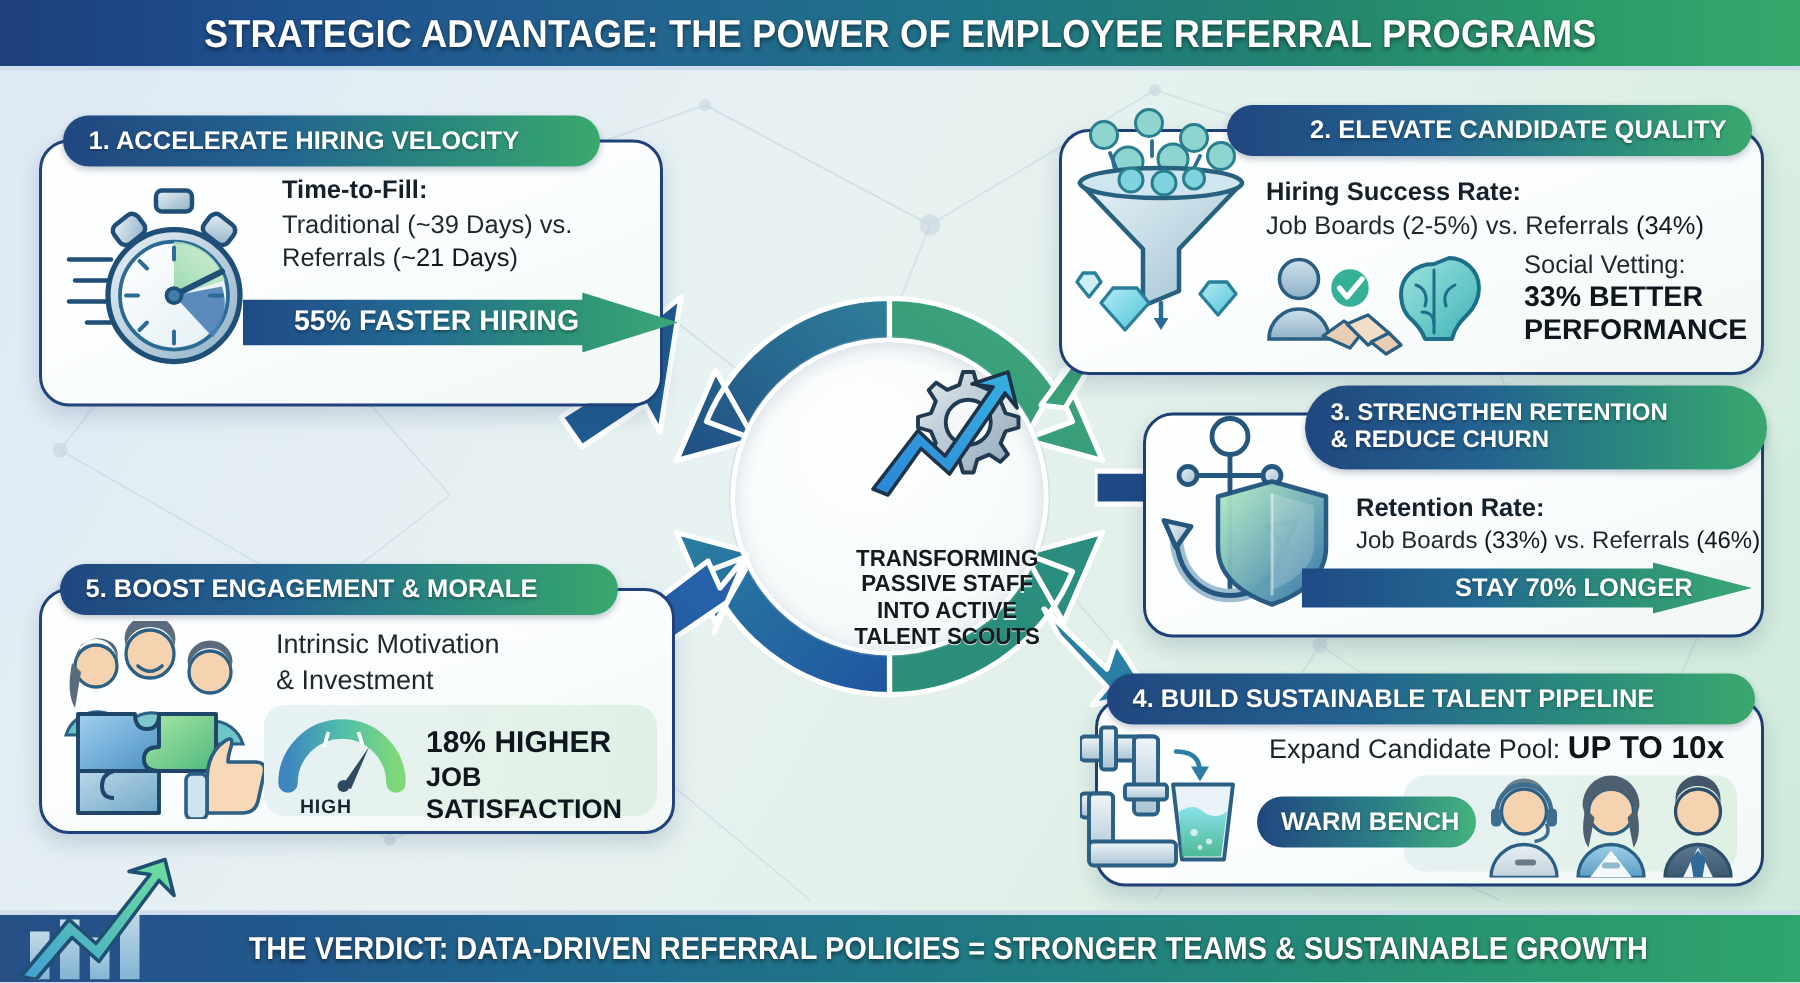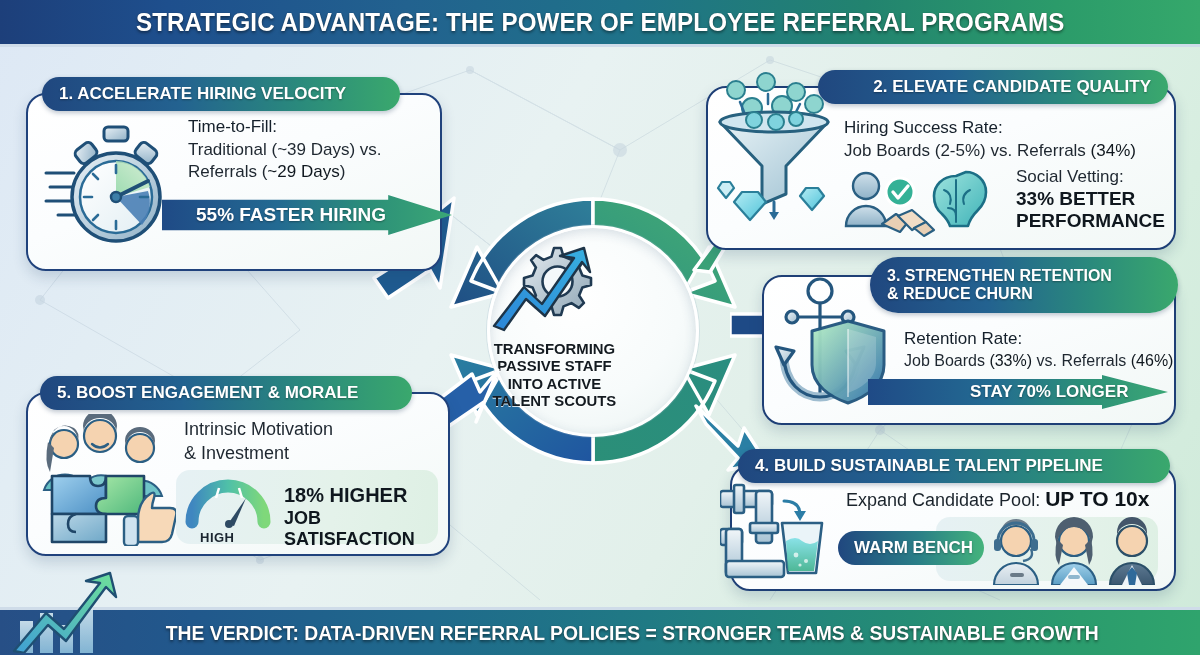--- a/index.html
+++ b/index.html
@@ -126,21 +126,21 @@
     font-size: 17px;
     font-weight: bold;
     white-space: nowrap;
     line-height: 1.12;
     text-shadow: 0 1px 2px rgba(0,0,0,.35);
   }
   .pill-text.small { font-size: 16px; }
 
   .card-body { position: relative; width: 100%; height: 100%; }
 
-  .stat-label { font-size: 17px; font-weight: normal; color: #15202b; }
+  .stat-label { font-size: 17px; font-weight: bold; color: #15202b; }
   .stat-text  { font-size: 17px; color: #1e2730; line-height: 1.28; }
   .stat-text b { font-weight: normal; color: #10181f; }
 
   
   .arrow-banner {
     position: absolute;
     height: 40px;
     background: linear-gradient(90deg, #1f4a86 0%, #236a92 40%, #2c9078 72%, #3ba776 100%);
     display: flex;
     align-items: center;
@@ -188,21 +188,22 @@
   #hub-disc {
     position: absolute;
     left: 44px; top: 44px;
     width: 212px; height: 212px;
     border-radius: 50%;
     background: radial-gradient(circle at 42% 34%, #ffffff 0%, #f7fbfb 58%, #eaf3f2 100%);
     border: 3px solid #ffffff;
     box-shadow: 0 3px 12px rgba(30,60,100,.16) inset, 0 0 0 1px rgba(150,180,200,.25);
     display: flex;
     flex-direction: column;
-    align-items: flex-start;
+    align-items: flex-end;
+    gap: 24px;
   }
   #hub-icon { margin-top: 12px; }
   #hub-text {
     margin-top: 4px;
     text-align: center;
     font-size: 15.5px;
     font-weight: bold;
     color: #131a20;
     line-height: 1.12;
     transform: scaleX(.96);
@@ -392,21 +393,21 @@
         </g>
         <line x1="72" y1="76" x2="104" y2="60" stroke="#1f4f77" stroke-width="4" stroke-linecap="round"></line>
         <circle cx="72" cy="76" r="5" fill="#3d7fa8" stroke="#1f4f77" stroke-width="2.5"></circle>
       </svg>
 
       <div class="stat-label" style="position:absolute; left:160px; top:22px;">Time-to-Fill:</div>
       <div class="stat-text" style="position:absolute; left:160px; top:44px;">
         <span>Traditional (~39 Days) vs.</span>
       </div>
       <div class="stat-text" style="position:absolute; left:160px; top:66px;">
-        <span>Referrals (</span><b>~29 Days</b><span>)</span>
+        <span>Referrals (</span><b>~21 Days</b><span>)</span>
       </div>
 
       <div class="arrow-banner" style="left:134px; top:100px; width:290px;">
         <span class="ab-text">55% FASTER HIRING</span>
       </div>
     </div>
   </div>
 
   <div class="card right-card" style="left:706px; top:86px; width:470px; height:164px;">
     <div class="card-pill" style="left:110px; width:350px;justify-content:flex-end;">

